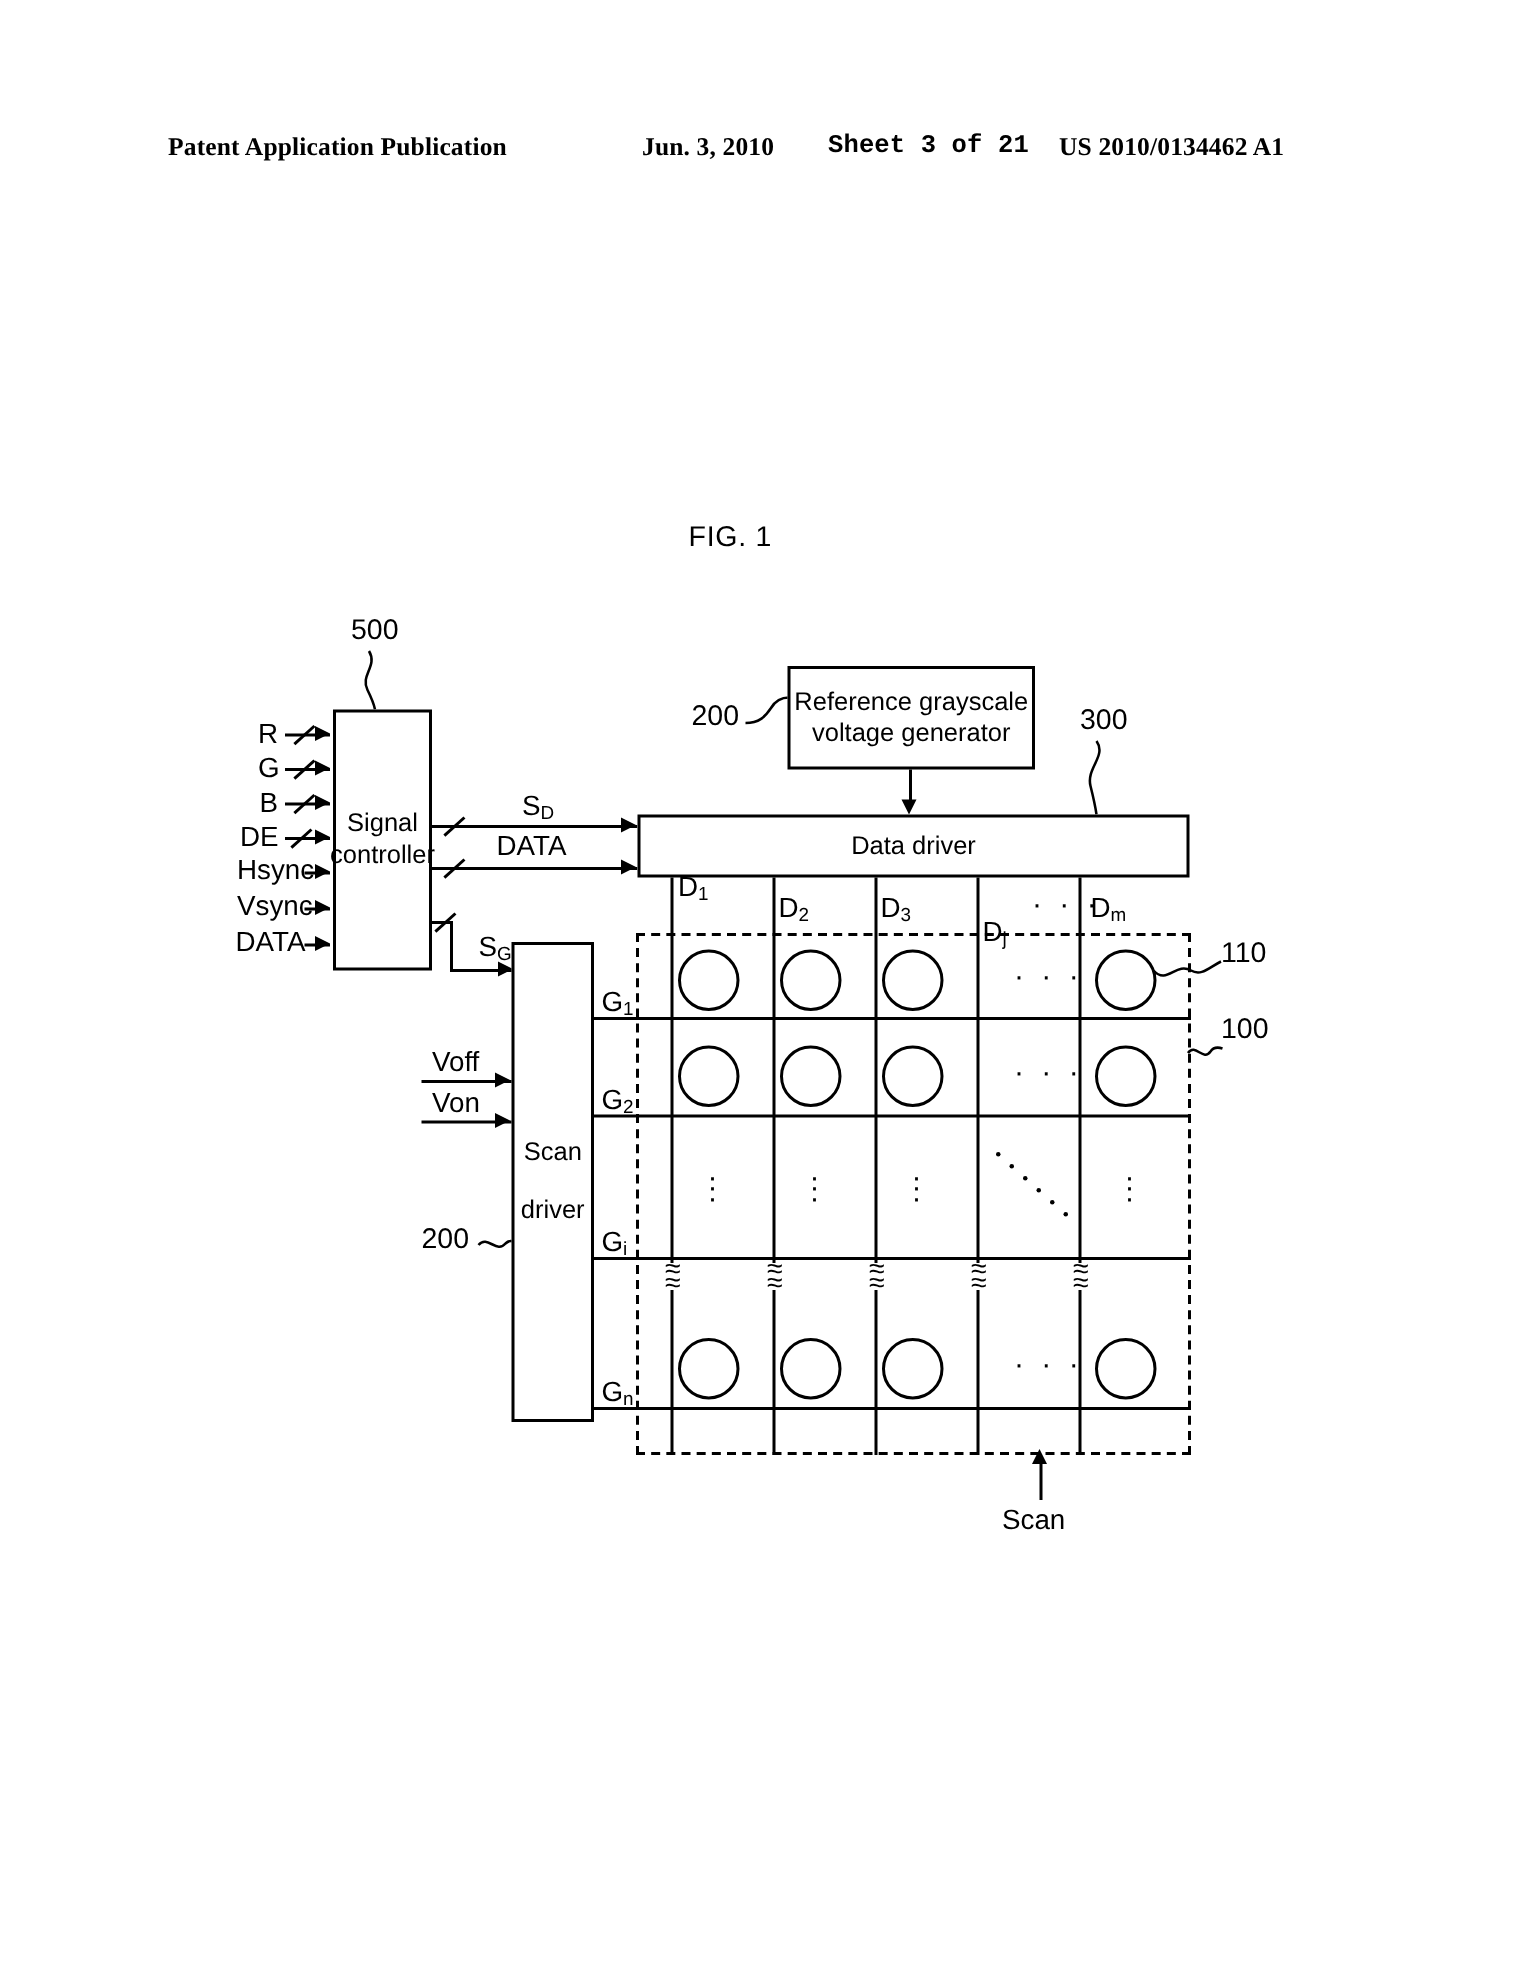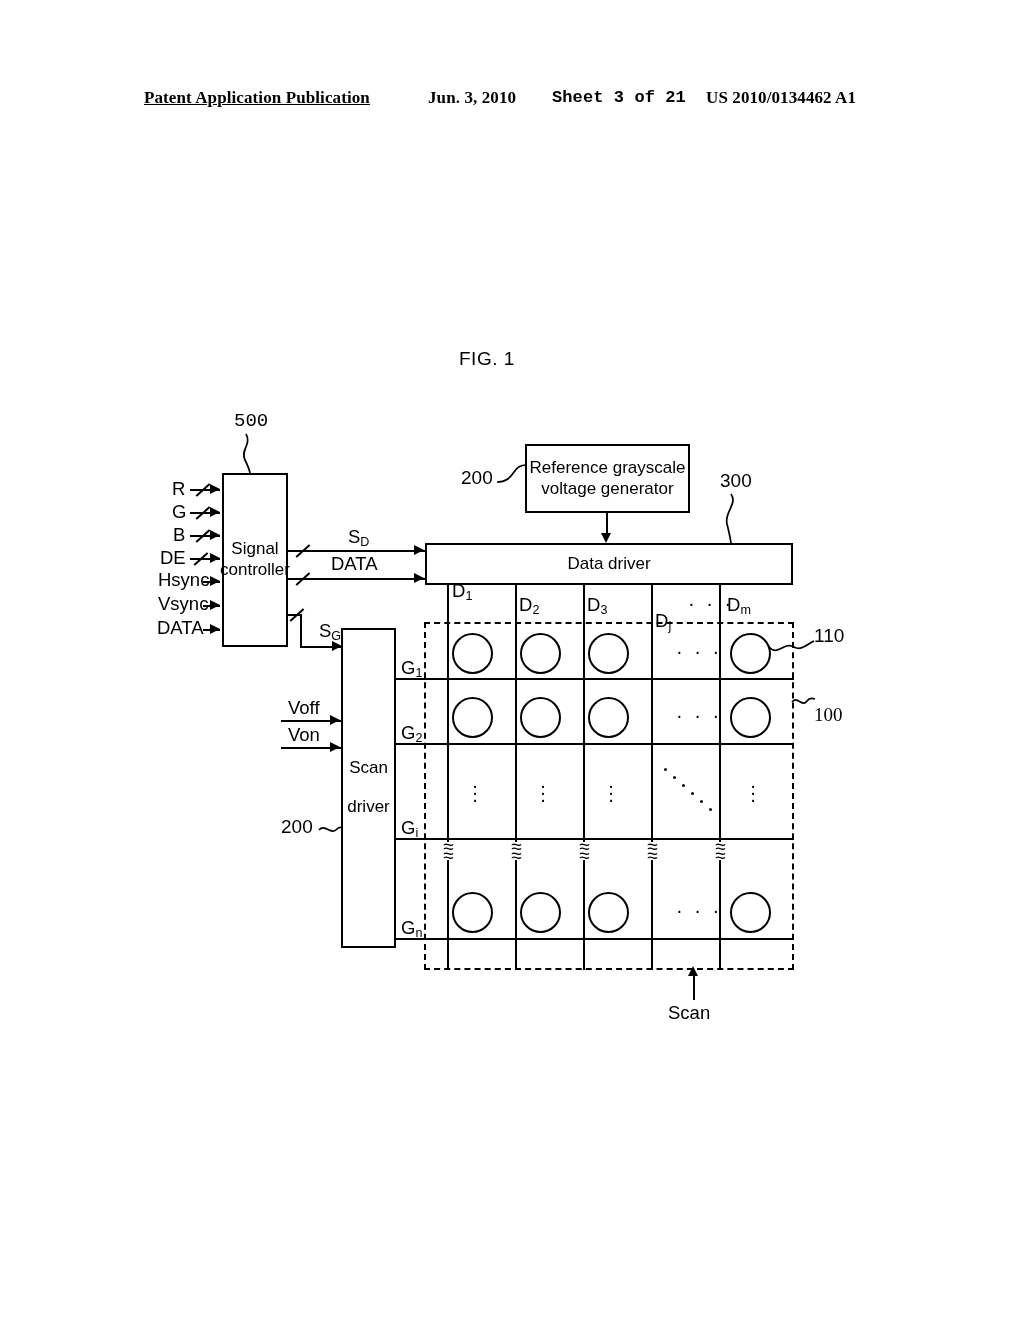--- a/index.html
+++ b/index.html
@@ -22,21 +22,21 @@
     top: 88px;
     left: 0;
     width: 1024px;
     height: 28px;
     font-family: "Liberation Serif", serif;
     font-weight: bold;
     font-size: 17px;
     letter-spacing: 0.1px;
     white-space: nowrap;
   }
-  #page-header .h-pub   { position: absolute; left: 144px; top: 0; text-decoration: underline; }
+  #page-header .h-pub   { position: absolute; left: 112px; top: 0; }
   #page-header .h-date  { position: absolute; left: 428px; top: 0; }
   #page-header .h-sheet { position: absolute; left: 552px; top: 0; font-family: Liberation Mono, monospace; }
   #page-header .h-num   { position: absolute; left: 706px; top: 0; }
 
   
   #fig-title {
     position: absolute;
     left: 459px;
     top: 348px;
     font-size: 19px;
@@ -176,21 +176,21 @@
 
 <div id="page-header">
   <span class="h-pub">Patent Application Publication</span>
   <span class="h-date">Jun. 3, 2010</span>
   <span class="h-sheet">Sheet 3 of 21</span>
   <span class="h-num">US 2010/0134462 A1</span>
 </div>
 
 <div id="fig-title">FIG. 1</div>
 
-<div class="refnum" style="left:234px; top:410px;font-family:Liberation Mono, monospace;">500</div>
+<div class="refnum" style="left:234px; top:410px;">500</div>
 
 <svg style="position:absolute; left:236px; top:432px;" width="36" height="42">
   <path d="M10,2 C16,12 4,18 9,28 C12,34 13,36 14,41" stroke="#000" stroke-width="1.7" fill="none"></path>
 </svg>
 
 <div class="box" id="signal-controller" style="left:222px; top:473px; width:66px; height:174px;">
   <span>Signal</span>
   <span>controller</span>
 </div>
 
@@ -287,21 +287,21 @@
 <div class="hline" style="left:281px; top:747px; width:60px;"></div>
 <div class="arrow-r" style="left:330px; top:742px;"></div>
 
 <div id="panel-outline" style="left:424px; top:622px; width:370px; height:348px;"></div>
 
 <div class="refnum" style="left:814px; top:625px;">110</div>
 <svg style="position:absolute; left:768px; top:635px;" width="48" height="22">
   <path d="M1,12 C10,22 16,6 26,12 C33,16 38,10 46,6" stroke="#000" stroke-width="1.7" fill="none"></path>
 </svg>
 
-<div class="refnum" style="left:814px; top:704px;font-family:Liberation Serif, serif;">100</div>
+<div class="refnum" style="left:814px; top:676px;">100</div>
 <svg style="position:absolute; left:791px; top:693px;" width="26" height="18">
   <path d="M1,9 C6,2 11,15 16,8 C18,5 21,5 24,6" stroke="#000" stroke-width="1.7" fill="none"></path>
 </svg>
 
 <div class="lbl" style="left:452px; top:580px;">
   <span>D</span><sub>1</sub></div>
 <div class="lbl" style="left:519px; top:594px;">
   <span>D</span><sub>2</sub></div>
 <div class="lbl" style="left:587px; top:594px;">
   <span>D</span><sub>3</sub></div>

